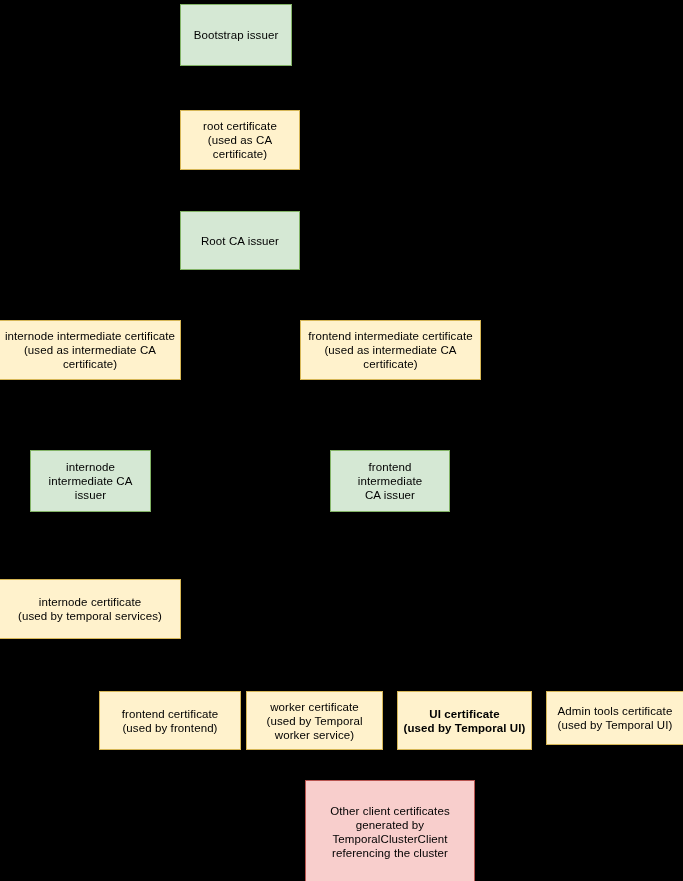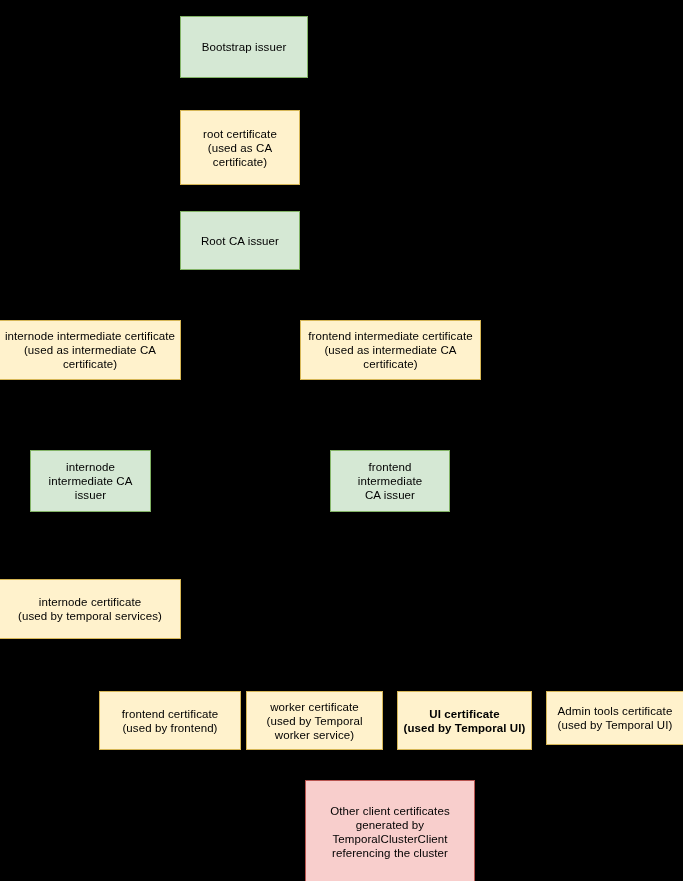--- a/index.html
+++ b/index.html
@@ -97,22 +97,22 @@
       <div class="edge edge-v" style="left: 465px; top: 602px; height: 89px;"></div>
       <div class="arrow" style="left: 461px; top: 685px;"></div>
       <div class="edge edge-v" style="left: 390px; top: 512px; height: 90px;"></div>
       <div class="edge edge-h" style="left: 390px; top: 602px; width: 225px;"></div>
       <div class="edge edge-v" style="left: 615px; top: 602px; height: 89px;"></div>
       <div class="arrow" style="left: 611px; top: 685px;"></div>
       <div class="edge edge-v" style="left: 390px; top: 512px; height: 268px;"></div>
       <div class="arrow" style="left: 386px; top: 774px;"></div>
     </div>
   <div id="node-layer">
-      <div class="node issuer" style="left: 180px; top: 16px; width: 128px; height: 62px;"><span>Bootstrap issuer</span></div>
-      <div class="node cert" style="left: 180px; top: 110px; width: 120px; height: 75px;"><span>root certificate
+      <div class="node issuer" style="left: 180px; top: 4px; width: 112px; height: 62px;"><span>Bootstrap issuer</span></div>
+      <div class="node cert" style="left: 180px; top: 110px; width: 120px; height: 60px;"><span>root certificate
 (used as CA
 certificate)</span></div>
       <div class="node issuer" style="left: 180px; top: 211px; width: 120px; height: 59px;"><span>Root CA issuer</span></div>
       <div class="node cert" style="left: -1px; top: 320px; width: 182px; height: 60px;"><span>internode intermediate certificate
 (used as intermediate CA
 certificate)</span></div>
       <div class="node cert" style="left: 300px; top: 320px; width: 181px; height: 60px;"><span>frontend intermediate certificate
 (used as intermediate CA
 certificate)</span></div>
       <div class="node issuer" style="left: 30px; top: 450px; width: 121px; height: 62px;"><span>internode

